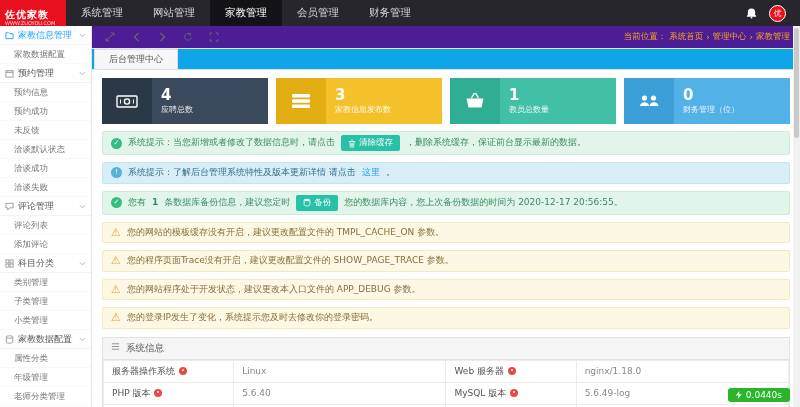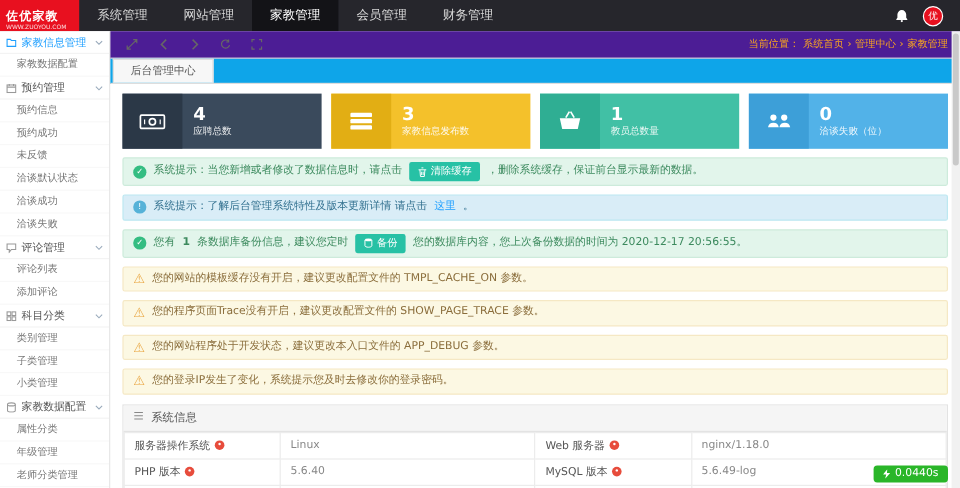--- a/index.html
+++ b/index.html
@@ -262,21 +262,21 @@
           <div class="stat-icon">
             <svg width="24" height="24" viewBox="0 0 24 24">
                 <circle cx="7.5" cy="9" r="2.6" fill="#fff"></circle>
                 <path d="M3 17a4.6 4.6 0 0 1 9 0z" fill="#fff"></path>
                 <circle cx="16.5" cy="9" r="2.6" fill="#fff"></circle>
                 <path d="M12.5 17a4.6 4.6 0 0 1 9 0z" fill="#fff"></path>
               </svg>
           </div>
           <div class="stat-meta">
             <span class="stat-value">0</span>
-            <span class="stat-label">洽谈失败（位）</span>
+            <span class="stat-label">财务管理（位）</span>
           </div>
         </div>
       </div>
 
       <div class="alert success">
         <span class="round-ic ic-green">✓</span>
         <span>系统提示：当您新增或者修改了数据信息时，请点击</span>
         <button class="btn-teal">
           <svg width="8" height="9" viewBox="0 0 10 11">
               <path d="M1 3h8M4 1h2M2.4 3l.6 7h4l.6-7M4.2 5v3.5M5.8 5v3.5" stroke="#fff" fill="none"></path>

